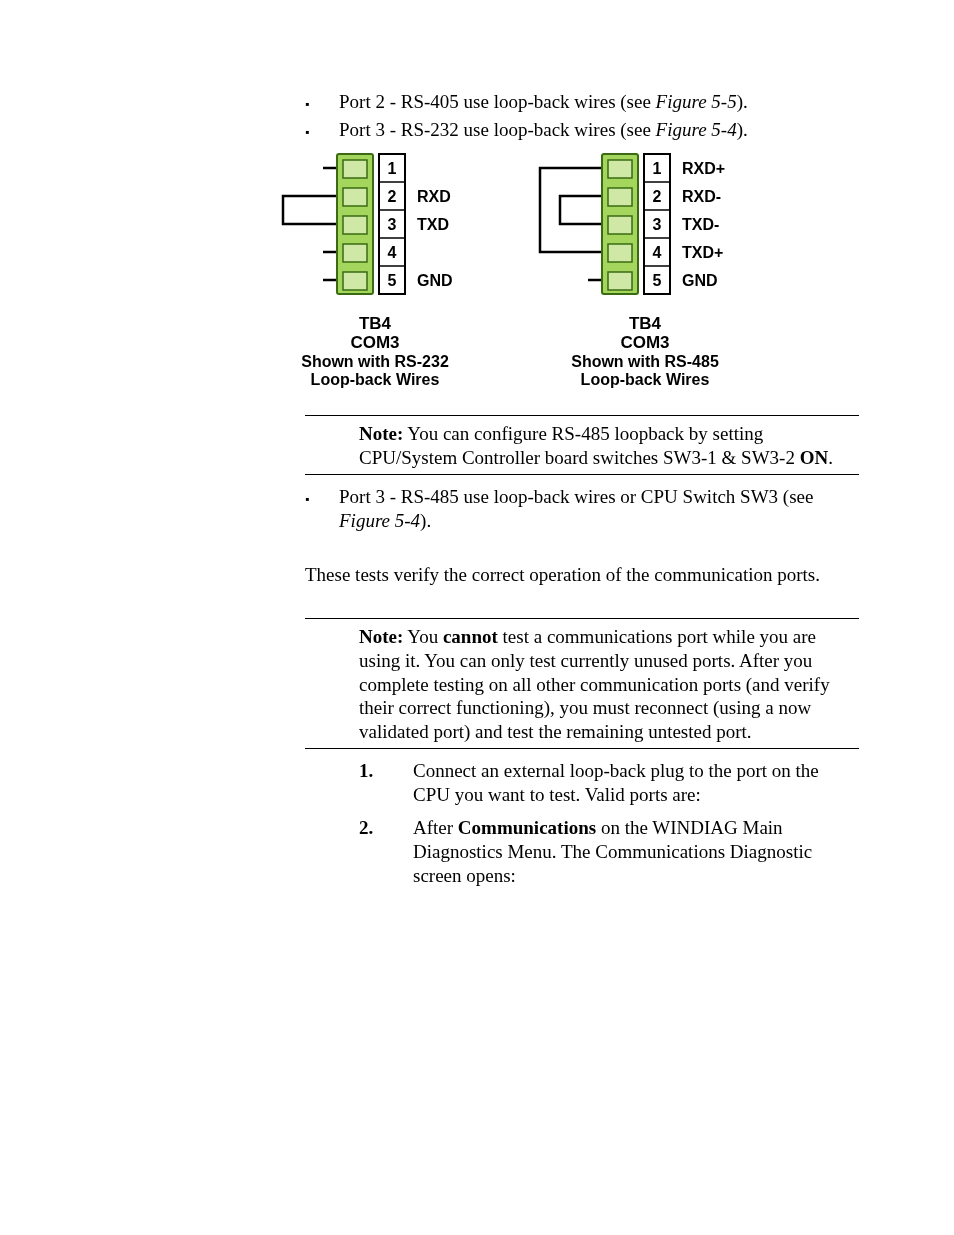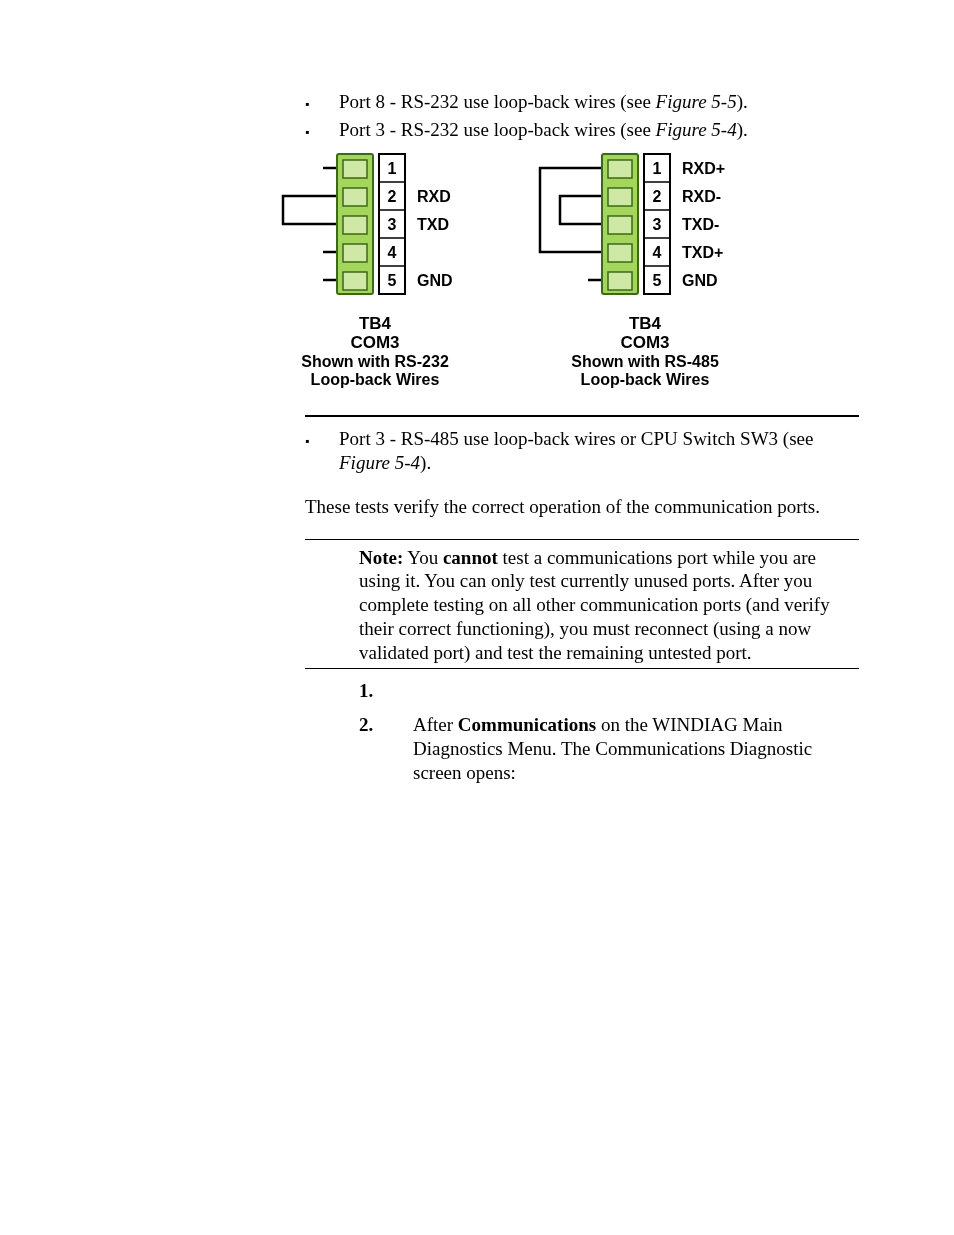--- a/index.html
+++ b/index.html
@@ -51,21 +51,21 @@
   .fig svg { display: block; margin: 0 auto 6px auto; }
   .fig-caption { line-height: 1.15; }
   .fig-caption .small { font-size: 16px; }
 
   .rule { height: 1px; background: #000; margin: 0; }
   .rule.top { margin-top: 26px; }
   .note-block {
     padding: 6px 0 4px 54px;
   }
   .note-label { font-weight: bold; }
-  .body-para { margin: 20px 0; }
+  .body-para { margin: 31px 0; }
   .step {
     display: flex;
     gap: 18px;
     margin: 10px 0 10px 0;
   }
   .step-num {
     flex: 0 0 36px;
     font-weight: bold;
   }
   .step-body { flex: 1; }
@@ -76,21 +76,21 @@
 </head>
 <body>
 
 <div class="page">
 
   <div class="bodycol">
 
     <div class="bullet-row">
       <span class="bullet-mark">▪</span>
       <span class="bullet-text">
-        <span>Port 8 - RS-232 use loop-back wires (see </span><span class="fig-ref">Figure 5-5</span><span>).</span>
+        <span>Port 2 - RS-405 use loop-back wires (see </span><span class="fig-ref">Figure 5-5</span><span>).</span>
       </span>
     </div>
 
     <div class="bullet-row">
       <span class="bullet-mark">▪</span>
       <span class="bullet-text">
         <span>Port 3 - RS-232 use loop-back wires (see </span><span class="fig-ref">Figure 5-4</span><span>).</span>
       </span>
     </div>
 
@@ -185,20 +185,25 @@
           <div>TB4</div>
           <div>COM3</div>
           <div class="small">Shown with RS-485</div>
           <div class="small">Loop-back Wires</div>
         </div>
       </div>
 
     </div>
 
     <div class="rule top"></div>
+    <div class="note-block">
+      <span class="note-label">Note:</span>
+      <span> </span>
+      <span>You can configure RS-485 loopback by setting CPU/System Controller board switches SW3-1 &amp; SW3-2 </span><span class="on-val">ON</span><span>.</span>
+    </div>
     <div class="rule"></div>
 
     <div class="bullet-row" style="margin-top:10px;">
       <span class="bullet-mark">▪</span>
       <span class="bullet-text">
         <span>Port 3 - RS-485 use loop-back wires or CPU Switch SW3 (see </span><span class="fig-ref">Figure 5-4</span><span>).</span>
       </span>
     </div>
 
     <div class="body-para">These tests verify the correct operation of the communication ports.</div>
@@ -207,20 +212,21 @@
     <div class="note-block">
       <span class="note-label">Note:</span>
       <span> </span>
       <span>You </span><span class="cannot">cannot</span><span> test a communications port while you are using it. You can only test currently unused ports. After you complete testing on all other communication ports (and verify their correct functioning), you must reconnect (using a now validated port) and test the remaining untested port.</span>
     </div>
     <div class="rule"></div>
 
 
     <div class="step" style="margin-left:54px;">
       <div class="step-num">1.</div>
+      <div class="step-body">Connect an external loop-back plug to the port on the CPU you want to test. Valid ports are:</div>
     </div>
 
     <div class="step" style="margin-left:54px;">
       <div class="step-num">2.</div>
       <div class="step-body">
         <span>After </span><span class="menu-item">Communications</span><span> on the WINDIAG Main Diagnostics Menu. The Communications Diagnostic screen opens:</span>
       </div>
     </div>
 
   </div>

